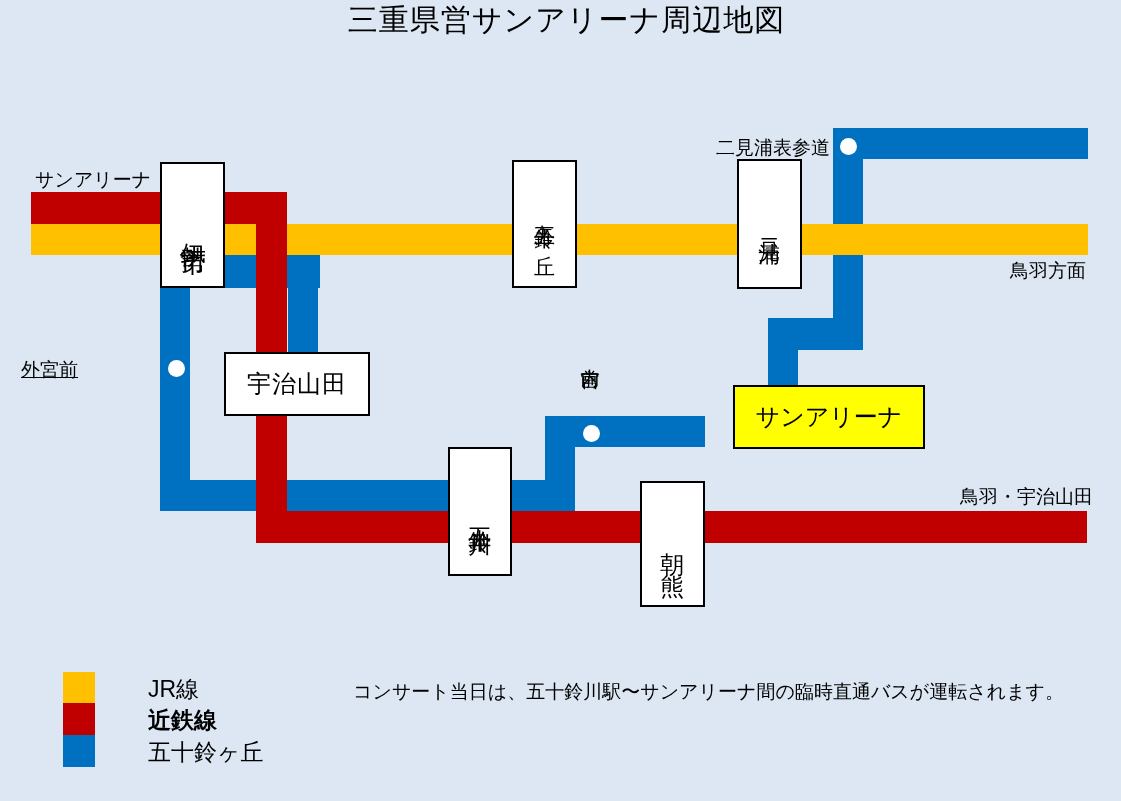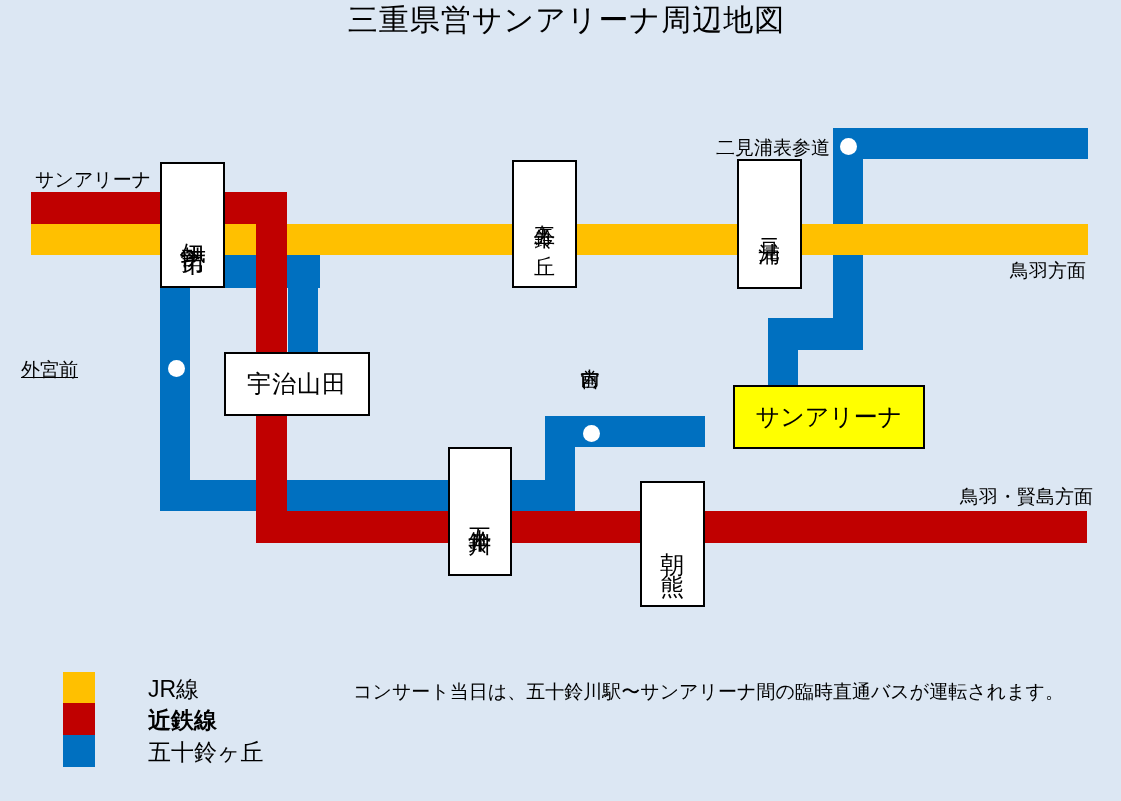--- a/index.html
+++ b/index.html
@@ -88,21 +88,21 @@
   </div>
   <div class="station" style="left:640px; top:481px; width:65px; height:126px; font-size:24px;">
     <span class="vtext" style="letter-spacing:22px; margin-bottom:-22px;">朝熊</span>
   </div>
   <div class="station" style="left:733px; top:385px; width:192px; height:64px; font-size:24px; background:#FFFF00;">
     <span>サンアリーナ</span>
   </div>
 
   <div class="lbl" style="left:35px; top:170px;">サンアリーナ</div>
   <div class="lbl" style="right:35px; top:263px;font-family:Liberation Mono, monospace;">鳥羽方面</div>
-  <div class="lbl" style="right:28px; top:487px;">鳥羽・賢島方面</div>
+  <div class="lbl" style="right:28px; top:487px;">鳥羽・宇治山田</div>
   <div class="lbl" style="right:291px; top:138px;">二見浦表参道</div>
   <div class="lbl" style="right:1043px; top:360px;text-decoration:underline;">外宮前</div>
   <div class="lbl vtext" style="left:581px; top:353px; letter-spacing:1px;">内宮前</div>
 
   <div class="legend-swatch jr" style="top:672px; height:31px;"></div>
   <div class="legend-swatch ktt" style="top:703px; height:32px;"></div>
   <div class="legend-swatch bus" style="top:735px; height:32px;"></div>
   <div class="legend-label" style="top:678px;">JR線</div>
   <div class="legend-label" style="top:709px;font-weight:bold;">近鉄線</div>
   <div class="legend-label" style="top:741px;">五十鈴ヶ丘</div>

